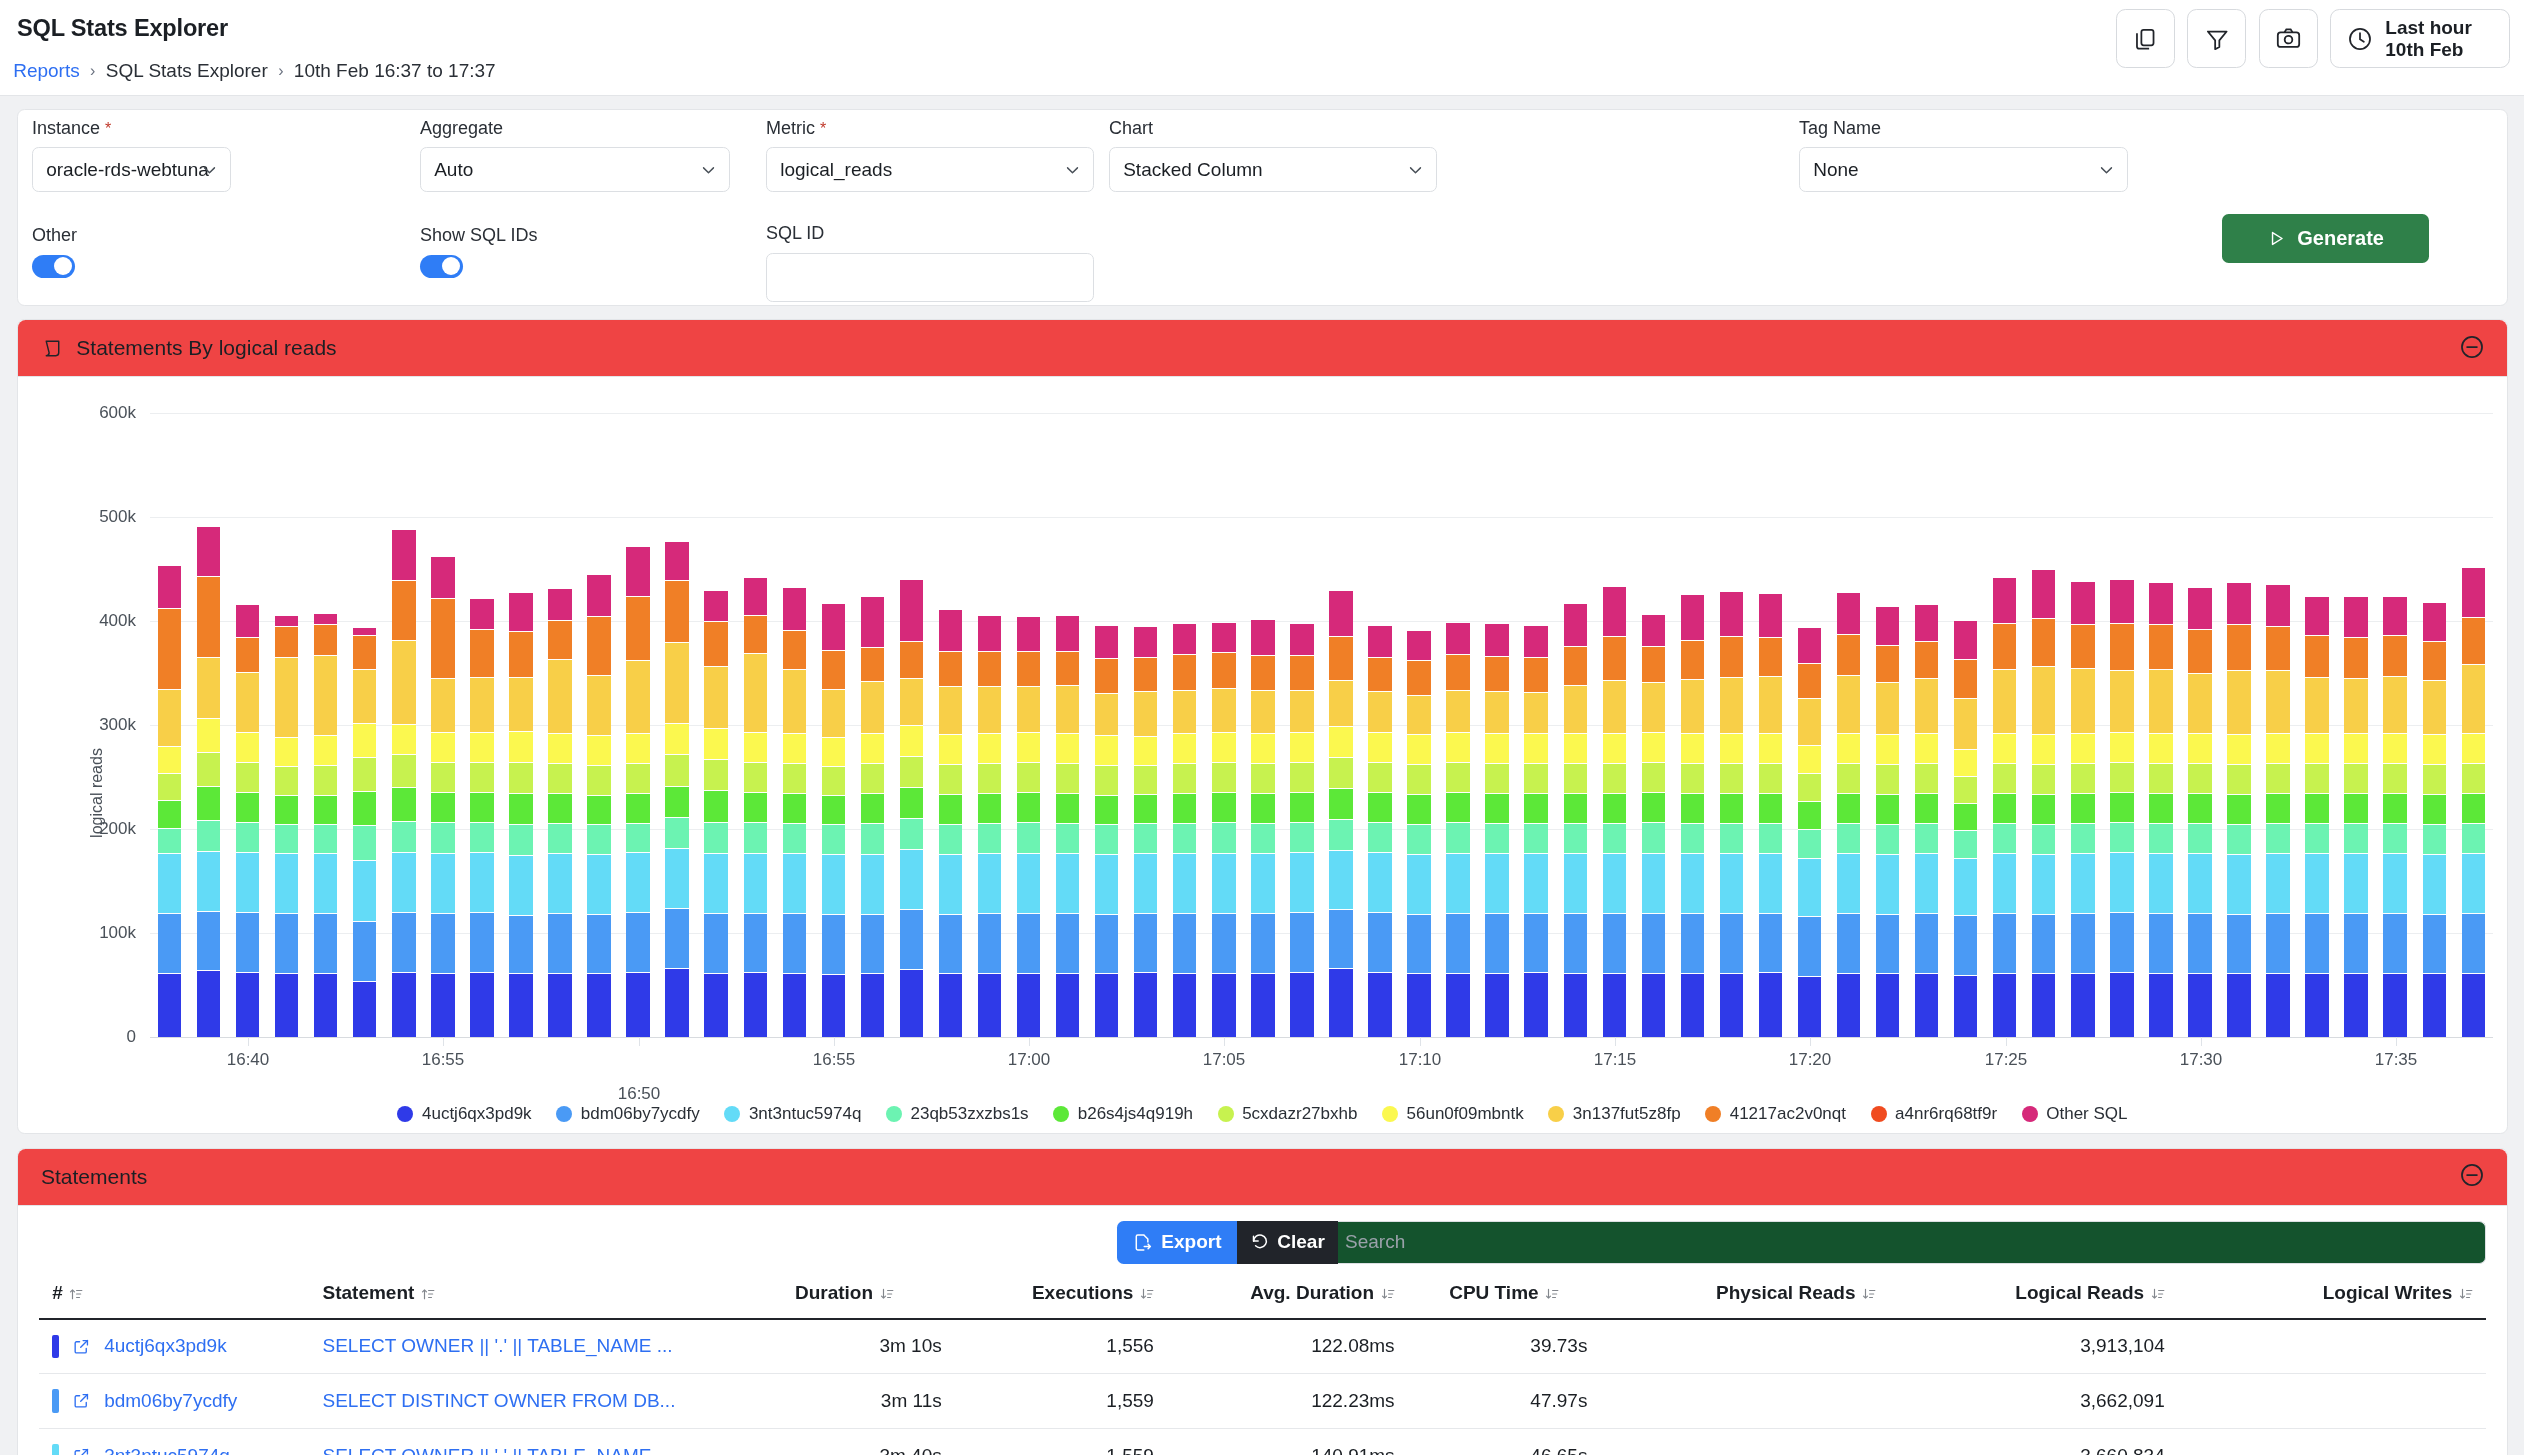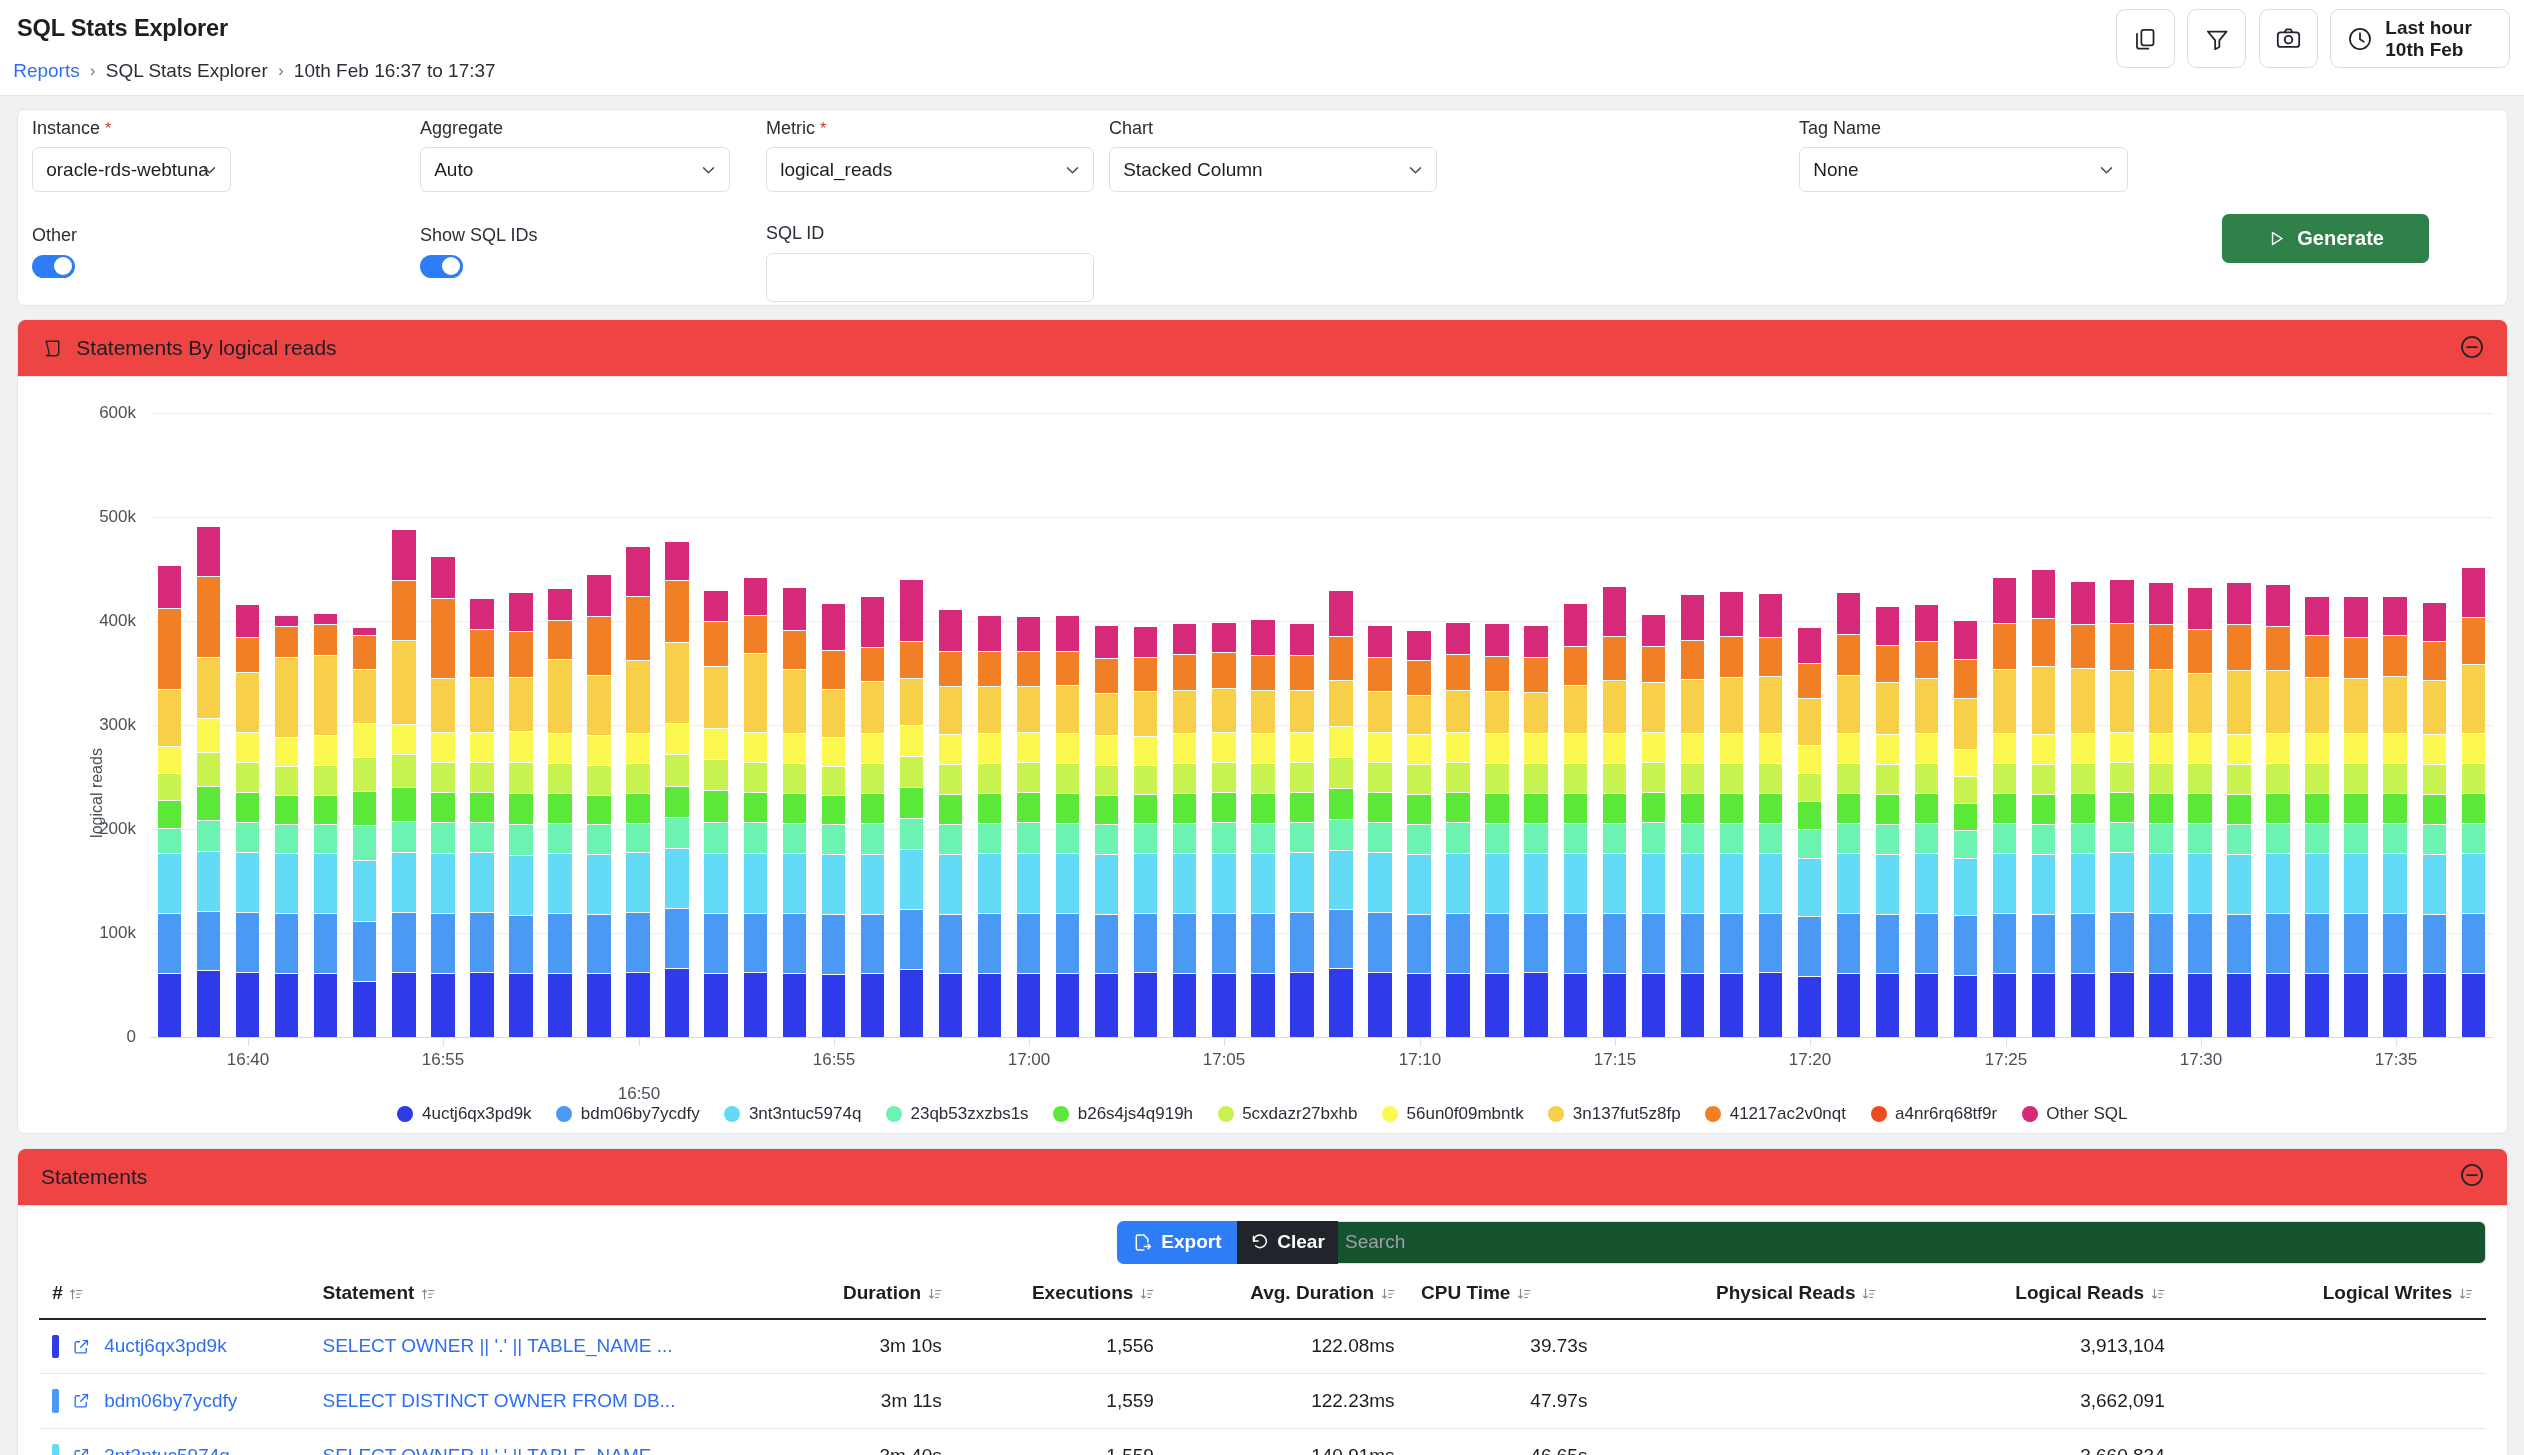--- a/index.html
+++ b/index.html
@@ -1326,33 +1326,33 @@
       <thead>
           <tr id="thead-row">
             <th style="text-align: left;"><span>#</span><svg class="sort-ico" width="14" height="14" viewBox="0 0 24 24" fill="none" stroke="#5a6068" stroke-width="2">
                 <path d="M6 20V5m0 0L2.6 8.4M6 5l3.4 3.4" stroke-linecap="round"></path>
                 <path d="M13 6h9M13 12h7M13 18h5" stroke-linecap="round"></path>
               </svg></th>
             <th style="text-align: left;"><span>Statement</span><svg class="sort-ico" width="14" height="14" viewBox="0 0 24 24" fill="none" stroke="#5a6068" stroke-width="2">
                 <path d="M6 20V5m0 0L2.6 8.4M6 5l3.4 3.4" stroke-linecap="round"></path>
                 <path d="M13 6h9M13 12h7M13 18h5" stroke-linecap="round"></path>
               </svg></th>
-            <th style="text-align: right;"><span>Duration</span><svg class="sort-ico" width="14" height="14" viewBox="0 0 24 24" fill="none" stroke="#5a6068" stroke-width="2">
+            <th style=""><span>Duration</span><svg class="sort-ico" width="14" height="14" viewBox="0 0 24 24" fill="none" stroke="#5a6068" stroke-width="2">
                 <path d="M6 4v15m0 0l-3.4-3.4M6 19l3.4-3.4" stroke-linecap="round"></path>
                 <path d="M13 6h9M13 12h7M13 18h5" stroke-linecap="round"></path>
               </svg></th>
             <th style="text-align: right;"><span>Executions</span><svg class="sort-ico" width="14" height="14" viewBox="0 0 24 24" fill="none" stroke="#5a6068" stroke-width="2">
                 <path d="M6 4v15m0 0l-3.4-3.4M6 19l3.4-3.4" stroke-linecap="round"></path>
                 <path d="M13 6h9M13 12h7M13 18h5" stroke-linecap="round"></path>
               </svg></th>
             <th style="text-align: right;"><span>Avg. Duration</span><svg class="sort-ico" width="14" height="14" viewBox="0 0 24 24" fill="none" stroke="#5a6068" stroke-width="2">
                 <path d="M6 4v15m0 0l-3.4-3.4M6 19l3.4-3.4" stroke-linecap="round"></path>
                 <path d="M13 6h9M13 12h7M13 18h5" stroke-linecap="round"></path>
               </svg></th>
-            <th style="text-align: left;"><span>CPU Time</span><svg class="sort-ico" width="14" height="14" viewBox="0 0 24 24" fill="none" stroke="#5a6068" stroke-width="2">
+            <th style="text-align: center;"><span>CPU Time</span><svg class="sort-ico" width="14" height="14" viewBox="0 0 24 24" fill="none" stroke="#5a6068" stroke-width="2">
                 <path d="M6 4v15m0 0l-3.4-3.4M6 19l3.4-3.4" stroke-linecap="round"></path>
                 <path d="M13 6h9M13 12h7M13 18h5" stroke-linecap="round"></path>
               </svg></th>
             <th style="text-align: right;"><span>Physical Reads</span><svg class="sort-ico" width="14" height="14" viewBox="0 0 24 24" fill="none" stroke="#5a6068" stroke-width="2">
                 <path d="M6 4v15m0 0l-3.4-3.4M6 19l3.4-3.4" stroke-linecap="round"></path>
                 <path d="M13 6h9M13 12h7M13 18h5" stroke-linecap="round"></path>
               </svg></th>
             <th style="text-align: right;"><span>Logical Reads</span><svg class="sort-ico" width="14" height="14" viewBox="0 0 24 24" fill="none" stroke="#5a6068" stroke-width="2">
                 <path d="M6 4v15m0 0l-3.4-3.4M6 19l3.4-3.4" stroke-linecap="round"></path>
                 <path d="M13 6h9M13 12h7M13 18h5" stroke-linecap="round"></path>

